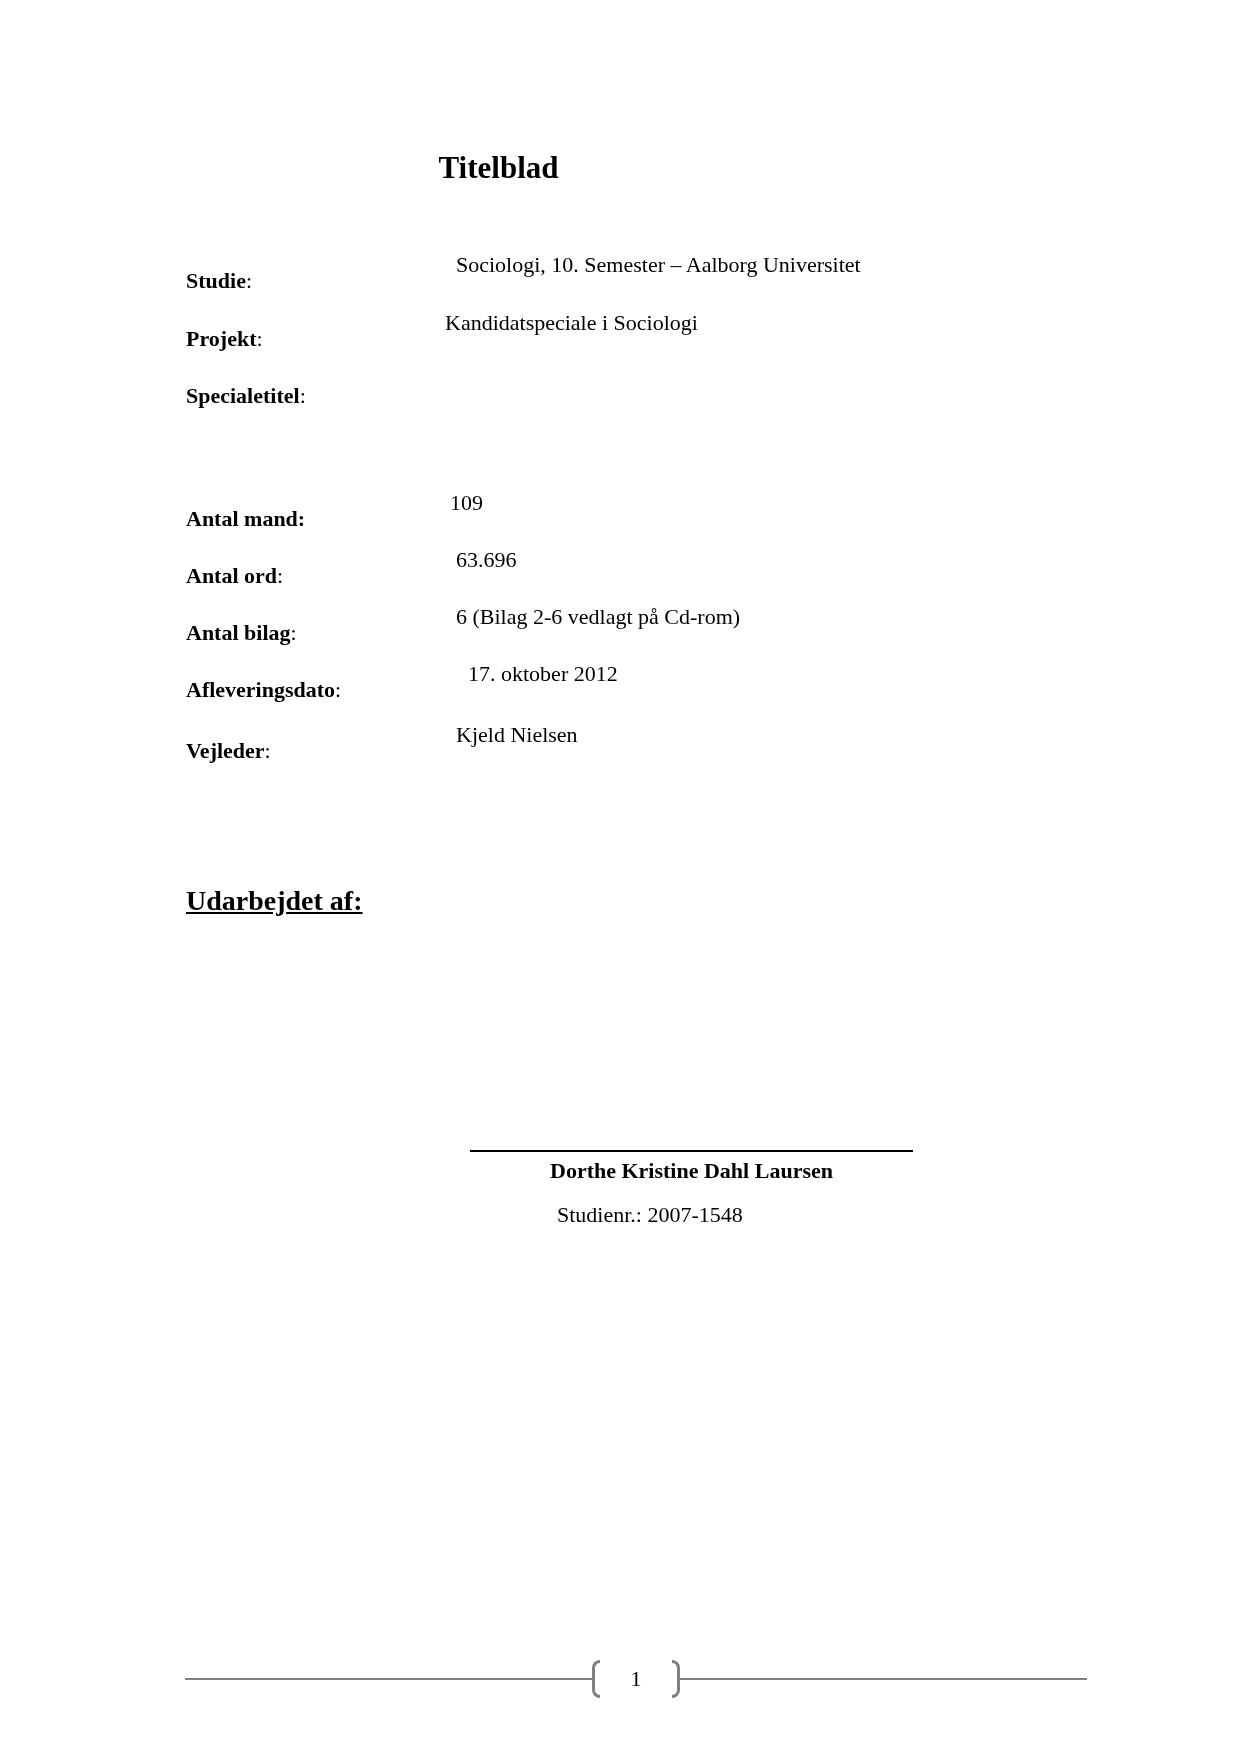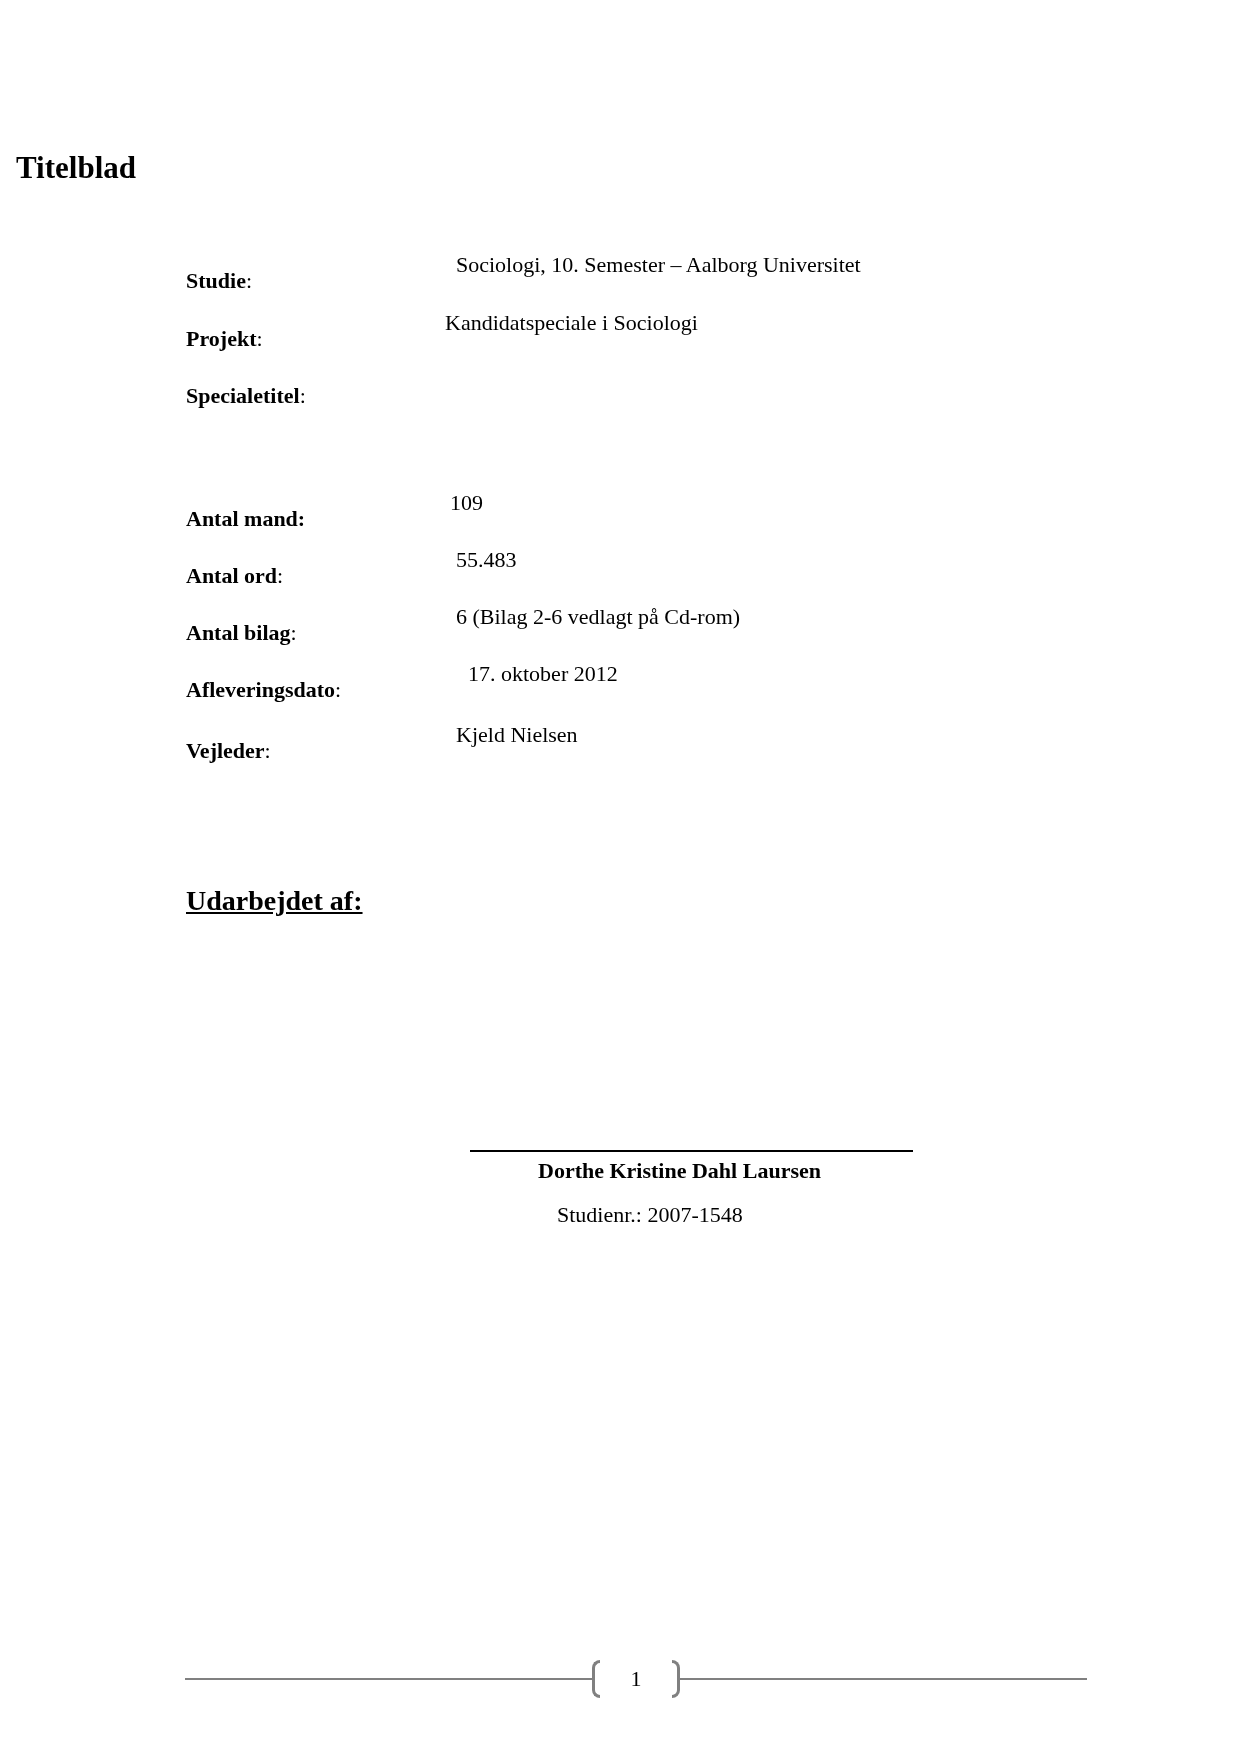--- a/index.html
+++ b/index.html
@@ -3,41 +3,40 @@
   <meta charset="utf-8">
   <style>
     html, body { margin: 0; padding: 0; background: #ffffff; }
     body {
       width: 1241px; height: 1754px; position: relative; overflow: hidden;
       font-family: "Liberation Serif", "DejaVu Serif", serif;
       color: #000000;
     }
     .title {
       position: absolute; left: 0; width: 997px; top: 148px;
-      text-align: left; font-size: 31px; font-weight: bold;
+      text-align: center; font-size: 31px; font-weight: bold;
       line-height: 40px;
-      margin-left: 16px;
     }
     .row { position: absolute; left: 186px; width: 900px; font-size: 22px; line-height: 30px; }
     .label { position: absolute; left: 0; top: 0; white-space: nowrap; margin-top: 16px; }
     .label b { font-weight: bold; }
     .value { position: absolute; top: 0; white-space: nowrap; }
     .value.wrap { white-space: normal; width: 620px; text-align: justify; text-align-last: left; line-height: 33px; }
     .value.wrap .line1 { display: block; text-align: justify; text-align-last: justify; }
     .value.wrap .line2 { display: block; }
     .value i { font-style: italic; }
     .prepared {
       position: absolute; left: 186px; top: 886px; font-size: 28px; font-weight: bold; line-height: 30px; text-decoration: underline;
     }
     .sig-line {
       position: absolute; left: 470px; top: 1150px; width: 443px; height: 0;
       border-top: 2px solid #000;
     }
     .sig-name {
-      position: absolute; left: 458px; width: 443px; top: 1156px; text-align: center;
+      position: absolute; left: 470px; width: 443px; top: 1156px; text-align: center;
       font-size: 22px; font-weight: bold; line-height: 30px;
     }
     .sig-id {
       position: absolute; left: 557px; top: 1190px; font-size: 22px; line-height: 30px; margin-top: 10px;
     }
     .footer-line-left {
       position: absolute; left: 185px; width: 408px; top: 1678px; height: 0;
       border-top: 2px solid #808080;
     }
     .footer-line-right {
@@ -76,21 +75,21 @@
   </span>
 </div>
 
 <div class="row" style="top:488px;">
   <span class="label"><b>Antal mand:</b><span></span></span>
   <span class="value" style="left:264px;">109</span>
 </div>
 
 <div class="row" style="top:545px;">
   <span class="label"><b>Antal ord</b><span>:</span></span>
-  <span class="value" style="left:270px;">55.483</span>
+  <span class="value" style="left:270px;">63.696</span>
 </div>
 
 <div class="row" style="top:602px;">
   <span class="label"><b>Antal bilag</b><span>:</span></span>
   <span class="value" style="left:270px;">6 (Bilag 2-6 vedlagt på Cd-rom)</span>
 </div>
 
 <div class="row" style="top:659px;">
   <span class="label"><b>Afleveringsdato</b><span>:</span></span>
   <span class="value" style="left:282px;text-align:center;">17. oktober 2012</span>

